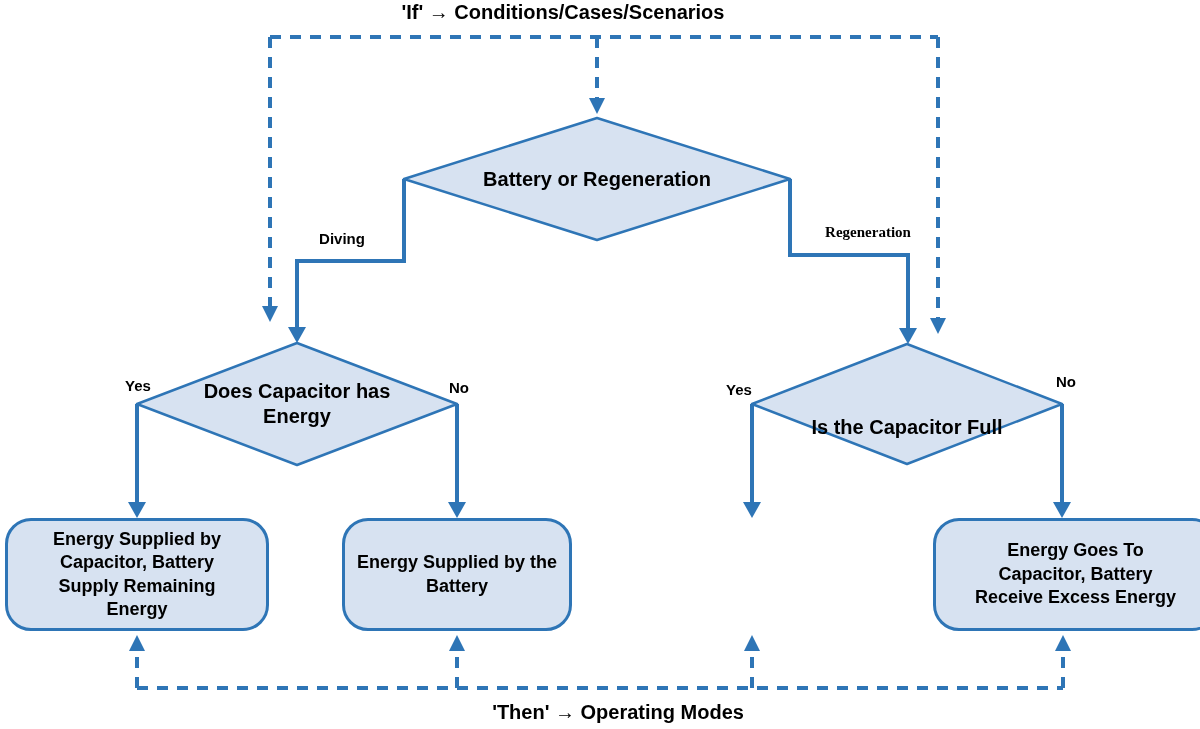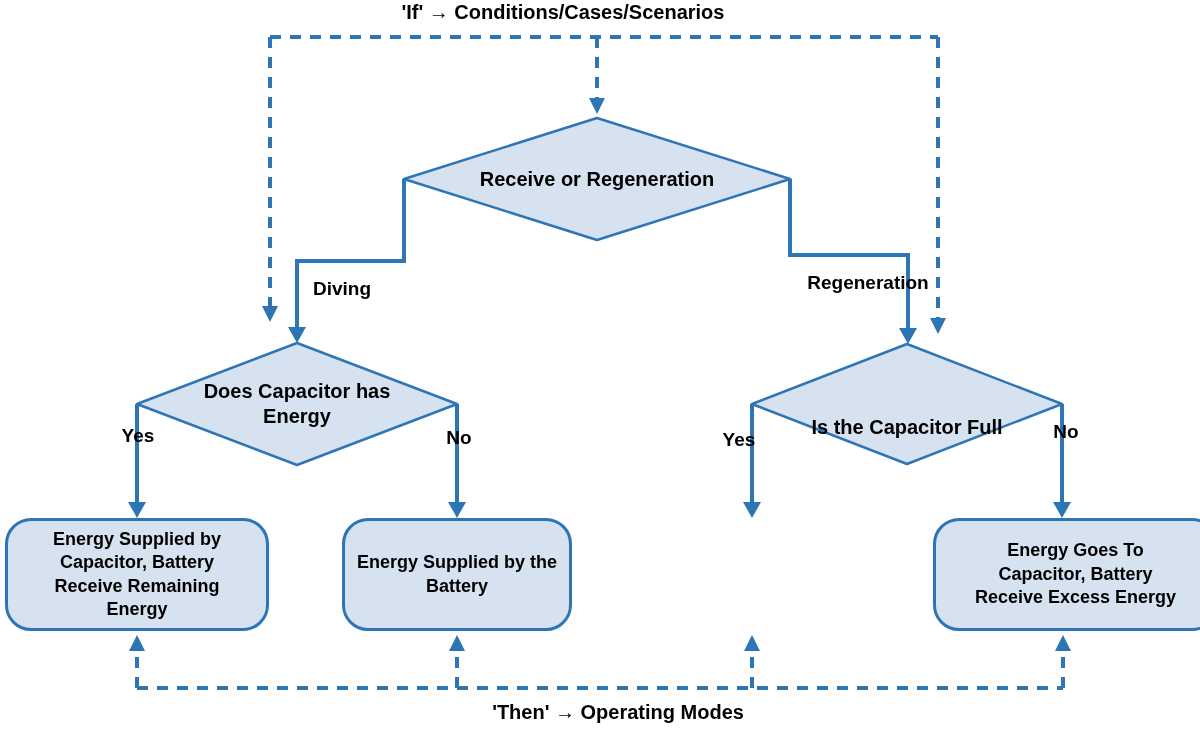--- a/index.html
+++ b/index.html
@@ -7,21 +7,21 @@
     position:relative;width:1200px;height:729px;background:#ffffff;overflow:hidden;
     font-family:"Liberation Sans",sans-serif;font-weight:bold;color:#000;
   }
   .layer{position:absolute;left:0;top:0;width:1200px;height:729px;}
   svg .solid{stroke:var(--stroke);stroke-width:4;fill:none;}
   svg .dashed{stroke:var(--stroke);stroke-width:4;fill:none;stroke-dasharray:11 9;}
   svg .diamond{fill:var(--fill);stroke:var(--stroke);stroke-width:2.5;stroke-linejoin:round;}
   svg .arrowhead{fill:var(--stroke);stroke:none;}
   .lbl{position:absolute;text-align:center;white-space:nowrap;}
   .lbl.big{font-size:20px;}
-  .lbl.small{font-size:19px;margin-top:48px;}
+  .lbl.small{font-size:15px;}
   .node-text{position:absolute;text-align:center;font-size:20px;line-height:1.25;}
   .outcome{
     position:absolute;box-sizing:border-box;height:113px;
     border:3px solid var(--stroke);border-radius:26px;background:var(--fill);
     display:flex;align-items:center;justify-content:center;
     text-align:center;font-size:18px;line-height:1.3;
   }
   .outcome-1{left:5px;top:518px;width:264px;padding:0 30px;}
   .outcome-2{left:342px;top:518px;width:230px;padding:0 10px;}
   .outcome-3{left:636px;top:518px;width:228px;padding:0 28px;}
@@ -68,27 +68,27 @@
 
     <polygon class="diamond" points="597,118 790,179 597,240 404,179"></polygon>
     <polygon class="diamond" points="297,343 457,404 297,465 137,404"></polygon>
     <polygon class="diamond" points="907,344 1062,404 907,464 752,404"></polygon>
   </svg>
 
   <div class="lbl big" style="left:338px;top:1px;width:450px;">'If' → Conditions/Cases/Scenarios</div>
   <div class="lbl big" style="left:443px;top:701px;width:350px;">'Then' → Operating Modes</div>
 
   <div class="lbl small" style="left:292px;top:230px;width:100px;">Diving</div>
-  <div class="lbl small" style="left:798px;top:224px;width:140px;">Regeneration</div>
+  <div class="lbl small" style="left:798px;top:224px;width:140px;font-family:Liberation Serif, serif;">Regeneration</div>
   <div class="lbl small" style="left:98px;top:377px;width:80px;">Yes</div>
   <div class="lbl small" style="left:419px;top:379px;width:80px;">No</div>
   <div class="lbl small" style="left:699px;top:381px;width:80px;">Yes</div>
   <div class="lbl small" style="left:1026px;top:373px;width:80px;">No</div>
 
-  <div class="node-text" style="left:427px;top:167px;width:340px;">Receive or Regeneration</div>
+  <div class="node-text" style="left:427px;top:167px;width:340px;">Battery or Regeneration</div>
   <div class="node-text" style="left:172px;top:379px;width:250px;">Does Capacitor has Energy</div>
   <div class="node-text" style="left:777px;top:415px;width:260px;">Is the Capacitor Full</div>
 
-  <div class="outcome outcome-1">Energy Supplied by Capacitor, Battery Receive Remaining Energy</div>
+  <div class="outcome outcome-1">Energy Supplied by Capacitor, Battery Supply Remaining Energy</div>
   <div class="outcome outcome-2">Energy Supplied by the Battery</div>
   <div class="outcome outcome-4">Energy Goes To Capacitor, Battery Receive Excess Energy</div>
 
 </div>
 
 </body></html>

